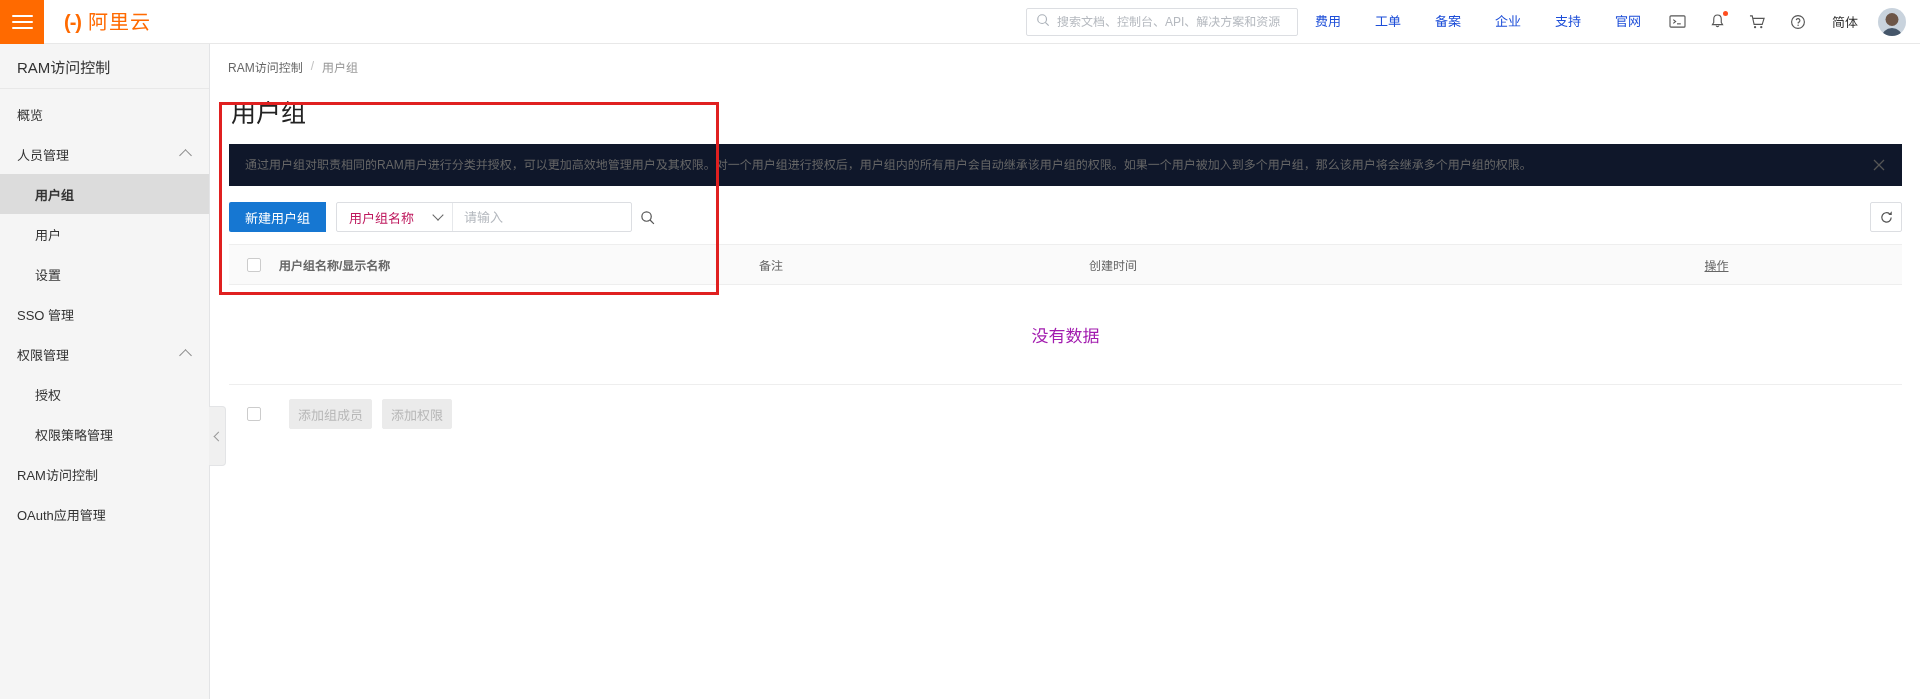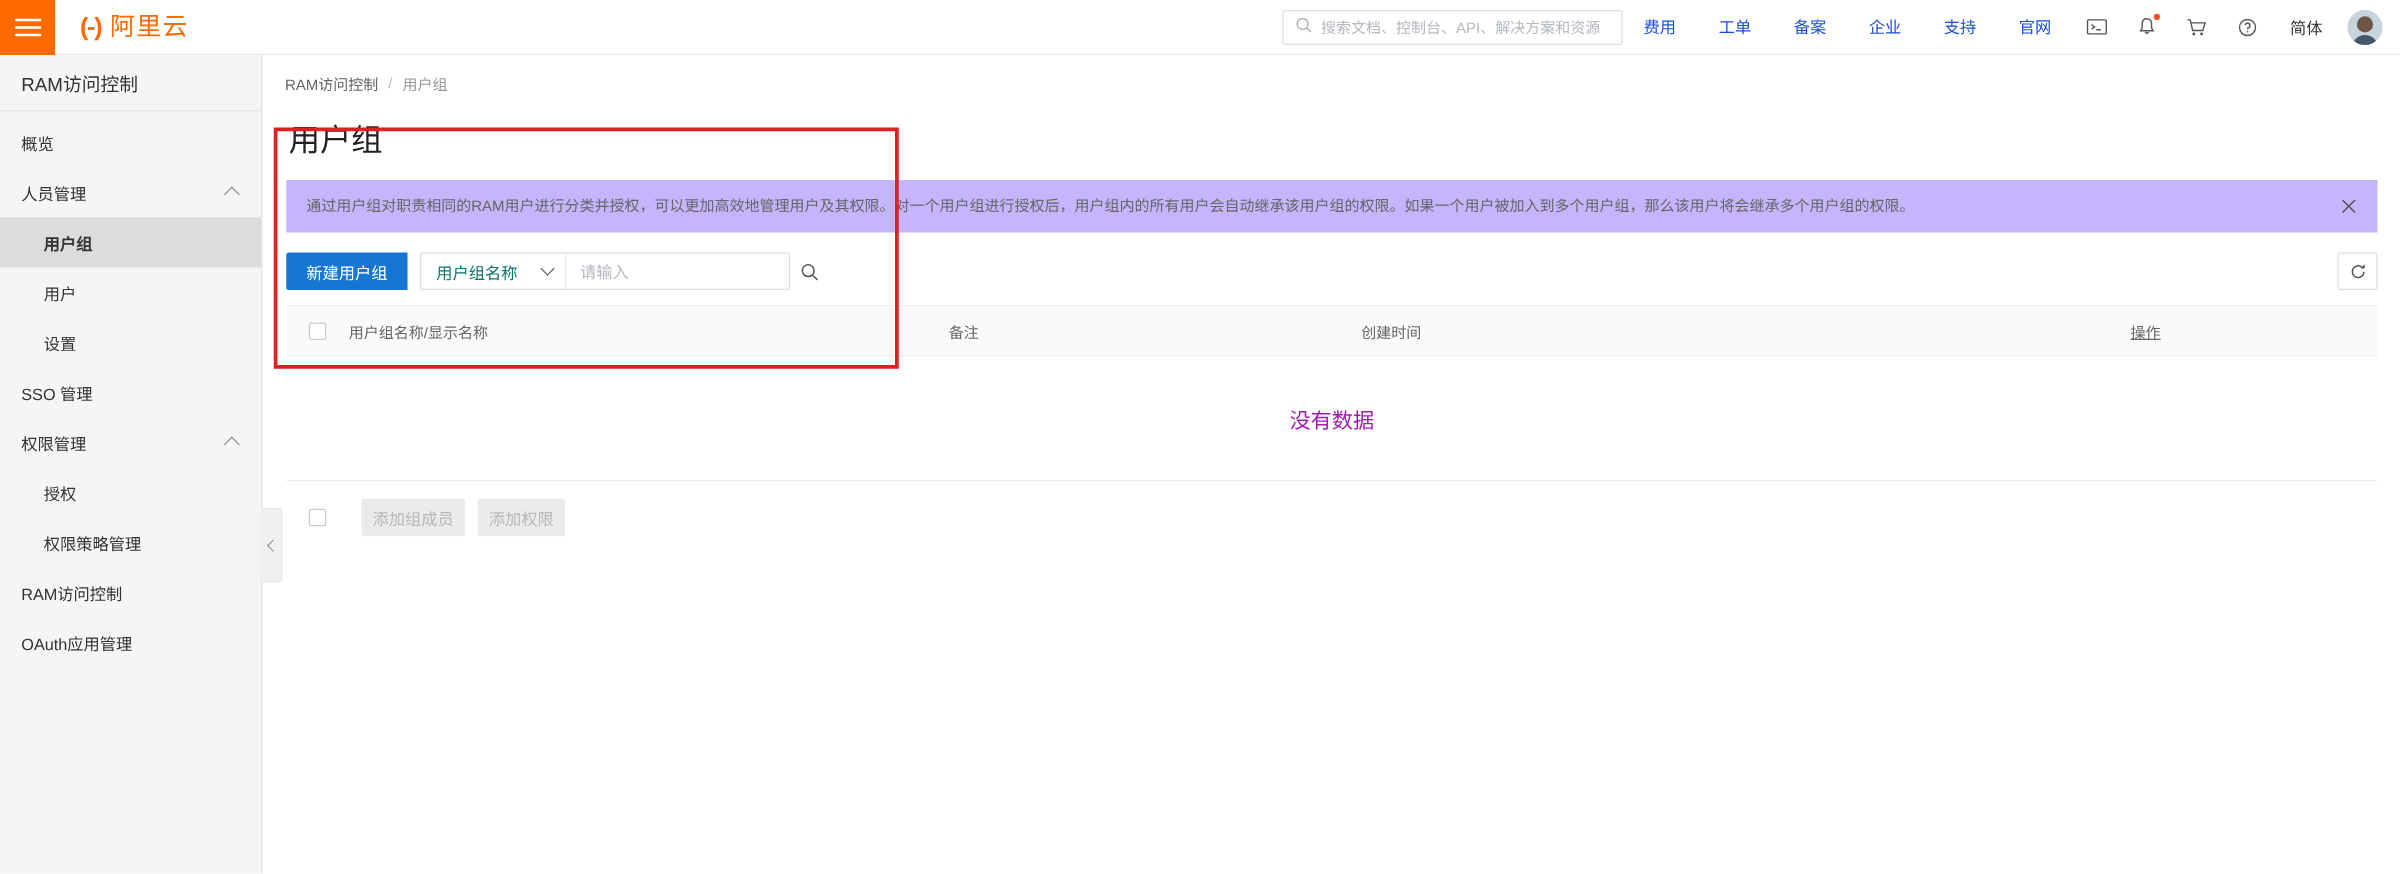--- a/index.html
+++ b/index.html
@@ -250,21 +250,21 @@
     font-weight: normal;
     color: #222222;
     padding-left: 20px;
     margin-top: 8px;
     margin-bottom: 14px;
     line-height: 34px;
   }
 
   .info-banner {
     margin: 0 18px 0 18px;
-    background: #c4b5fd;
+    background: #0f172a;
     min-height: 42px;
     display: flex;
     align-items: center;
     padding: 8px 16px 8px 16px;
     font-size: 12px;
     color: #666666;
     line-height: 20px;
     position: relative;
   }
   .info-banner .banner-text { flex: 1 1 auto; padding-right: 30px; }
@@ -310,21 +310,21 @@
   }
   .filter-select {
     display: flex;
     align-items: center;
     height: 28px;
     padding: 0 10px 0 12px;
     gap: 20px;
     border-right: 1px solid #e6e8eb;
     cursor: pointer;
     font-size: 13px;
-    color: #0f766e;
+    color: #be185d;
     white-space: nowrap;
   }
   .chevron-down {
     width: 8px; height: 8px;
     border-right: 1px solid #666;
     border-bottom: 1px solid #666;
     transform: rotate(45deg);
     margin-top: -4px;
     flex: 0 0 auto;
   }
@@ -386,21 +386,21 @@
     flex: 0 0 50px;
   }
   .chk {
     width: 14px; height: 14px;
     border: 1px solid #cccccc;
     border-radius: 2px;
     background: #ffffff;
     cursor: pointer;
     display: block;
   }
-  .col-name  { flex: 0 0 480px; }
+  .col-name  { flex: 0 0 480px; font-weight: bold; }
   .col-note  { flex: 0 0 330px; }
   .col-time  { flex: 0 0 350px; }
   .col-op    { flex: 1 1 auto; text-align: center; padding-left: 92px; text-decoration: underline; }
 
   .empty-row {
     height: 100px;
     display: flex;
     align-items: center;
     justify-content: center;
     font-size: 17px;

